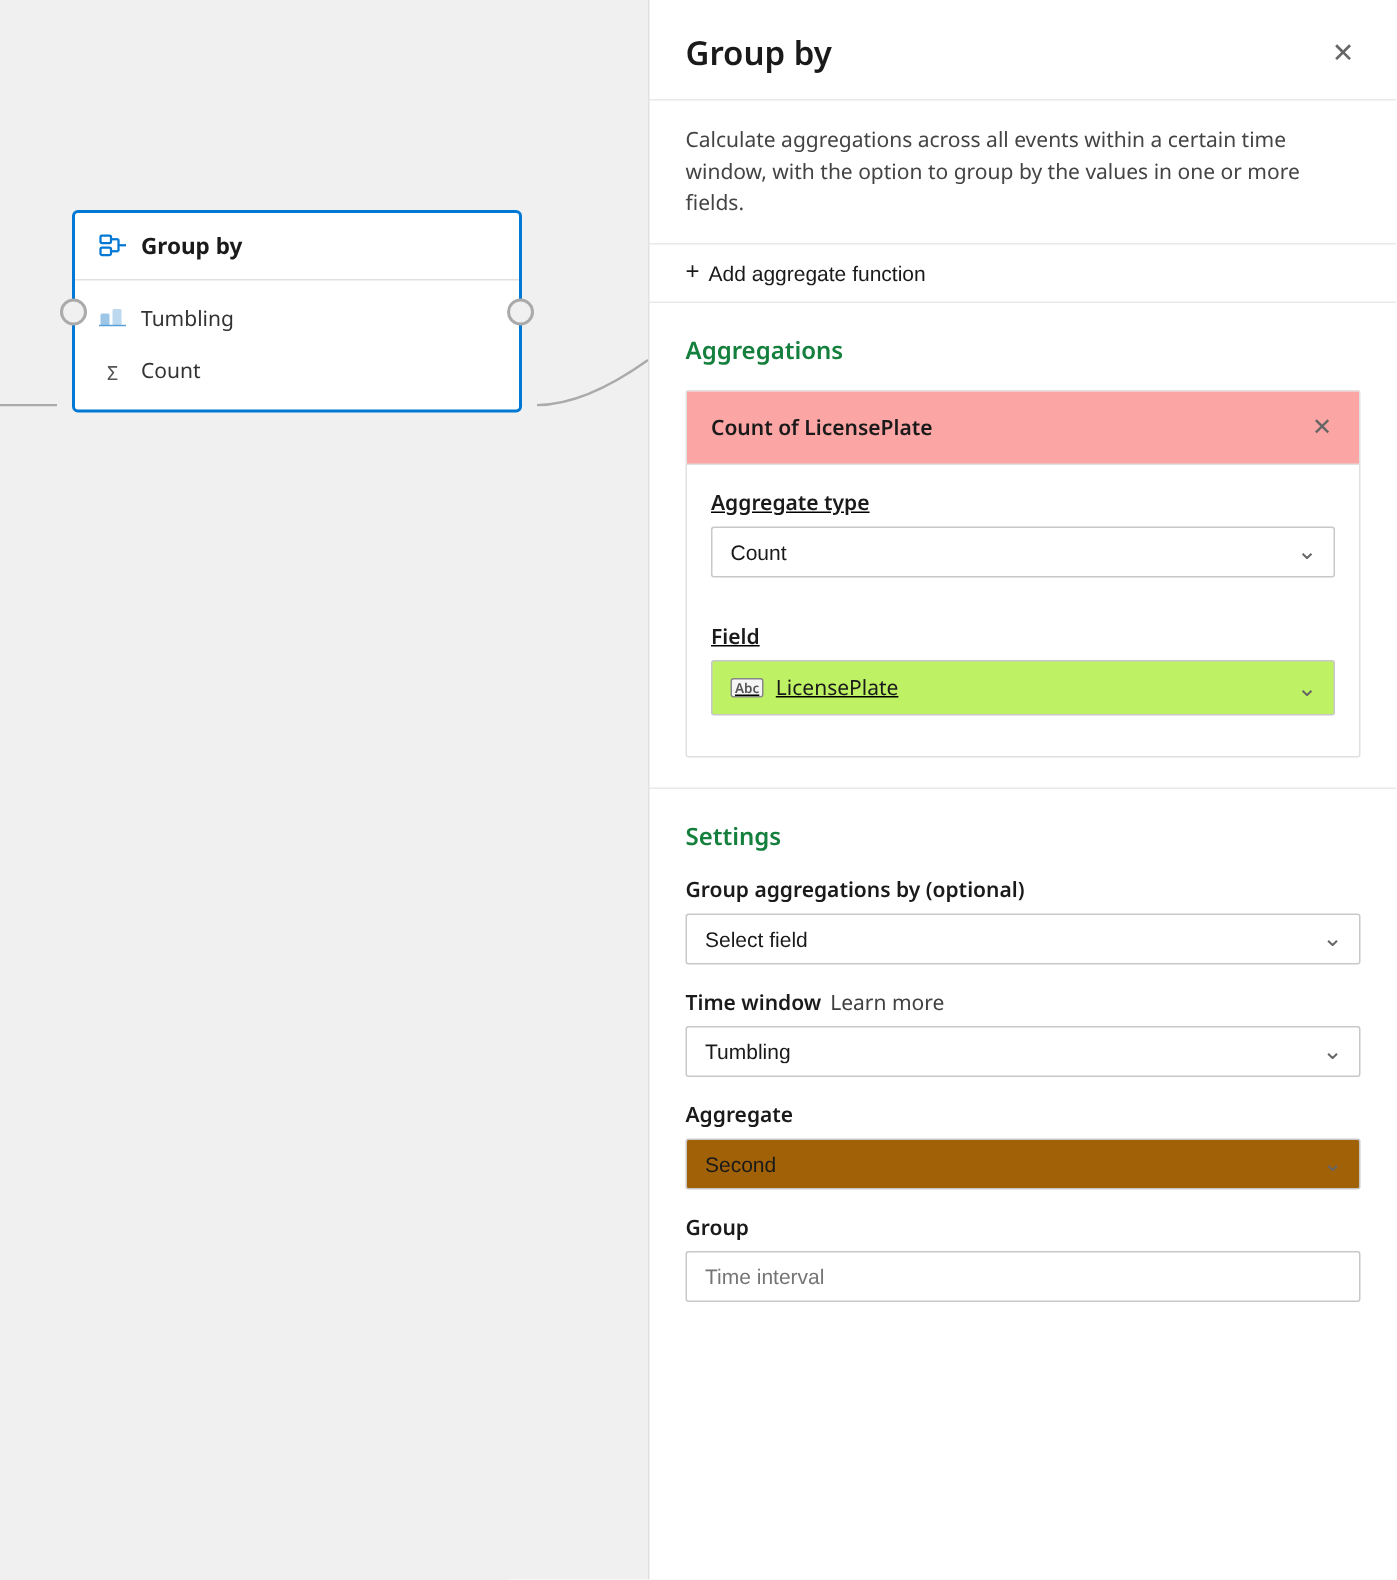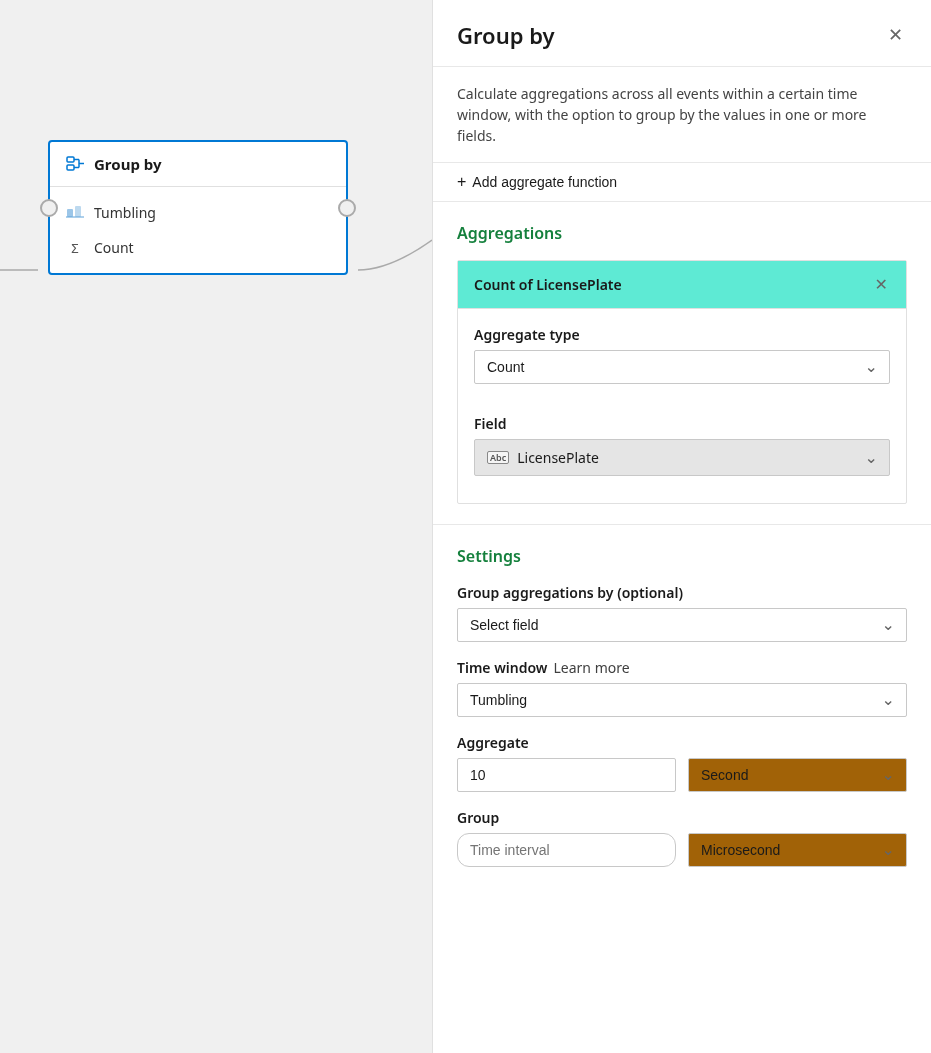--- a/index.html
+++ b/index.html
@@ -194,21 +194,21 @@
       border: 1px solid #e0e0e0;
       border-radius: 2px;
     }
 
     .aggregation-header {
       display: flex;
       align-items: center;
       justify-content: space-between;
       padding: 12px 16px;
       border-bottom: 1px solid #e0e0e0;
-      background: #5eead4;
+      background: #fca5a5;
     }
 
     .aggregation-name {
       font-size: 14px;
       font-weight: 600;
       color: #1a1a1a;
     }
 
     .aggregation-close {
       background: none;
@@ -217,20 +217,21 @@
       font-size: 16px;
       color: #666;
       padding: 2px;
     }
 
     .aggregation-body {
       padding: 16px;
       display: flex;
       flex-direction: column;
       gap: 14px;
+      text-decoration: underline;
     }
 
     .field-label {
       font-size: 14px;
       font-weight: 600;
       color: #1a1a1a;
       margin-bottom: 6px;
     }
 
     .dropdown-wrapper {
@@ -262,21 +263,21 @@
     }
 
     .field-with-icon {
       display: flex;
       align-items: center;
       gap: 8px;
       width: 100%;
       padding: 8px 36px 8px 12px;
       border: 1px solid #c8c8c8;
       border-radius: 2px;
-      background: #e5e5e5;
+      background: #bef264;
       font-size: 14px;
       color: #1a1a1a;
       cursor: pointer;
       position: relative;
     }
 
     .field-with-icon-wrapper {
       position: relative;
     }
 
@@ -376,21 +377,21 @@
     }
 
     .field-group:last-child {
       margin-bottom: 11px;
     }
 
     .offset-input-wrapper input {
       width: 100%;
       padding: 8px 12px;
       border: 1px solid #c8c8c8;
-      border-radius: 12px;
+      border-radius: 2px;
       font-size: 14px;
       color: #aaa;
     }
 
     
     .groupby-icon svg {
       width: 20px;
       height: 16px;
     }
   </style>
@@ -515,44 +516,32 @@
           <option>Sliding</option>
           <option>Session</option>
           <option>Snapshot</option>
         </select>
       </div>
     </div>
 
     <div class="field-group">
       <div class="field-label">Aggregate</div>
       <div class="duration-row">
-        <div class="duration-input-wrapper">
-          <input type="text" value="10" style="">
-        </div>
         <div class="duration-select-wrapper">
           <select>
             <option>Second</option>
             <option>Minute</option>
             <option>Hour</option>
           </select>
         </div>
       </div>
     </div>
 
     <div class="field-group">
       <div class="field-label">Group</div>
       <div class="duration-row">
         <div class="duration-input-wrapper offset-input-wrapper">
           <input type="text" placeholder="Time interval" style="">
         </div>
-        <div class="duration-select-wrapper">
-          <select>
-            <option>Microsecond</option>
-            <option>Millisecond</option>
-            <option>Second</option>
-            <option>Minute</option>
-            <option>Hour</option>
-          </select>
-        </div>
       </div>
     </div>
   </div>
 </div>
 
 </body></html>

